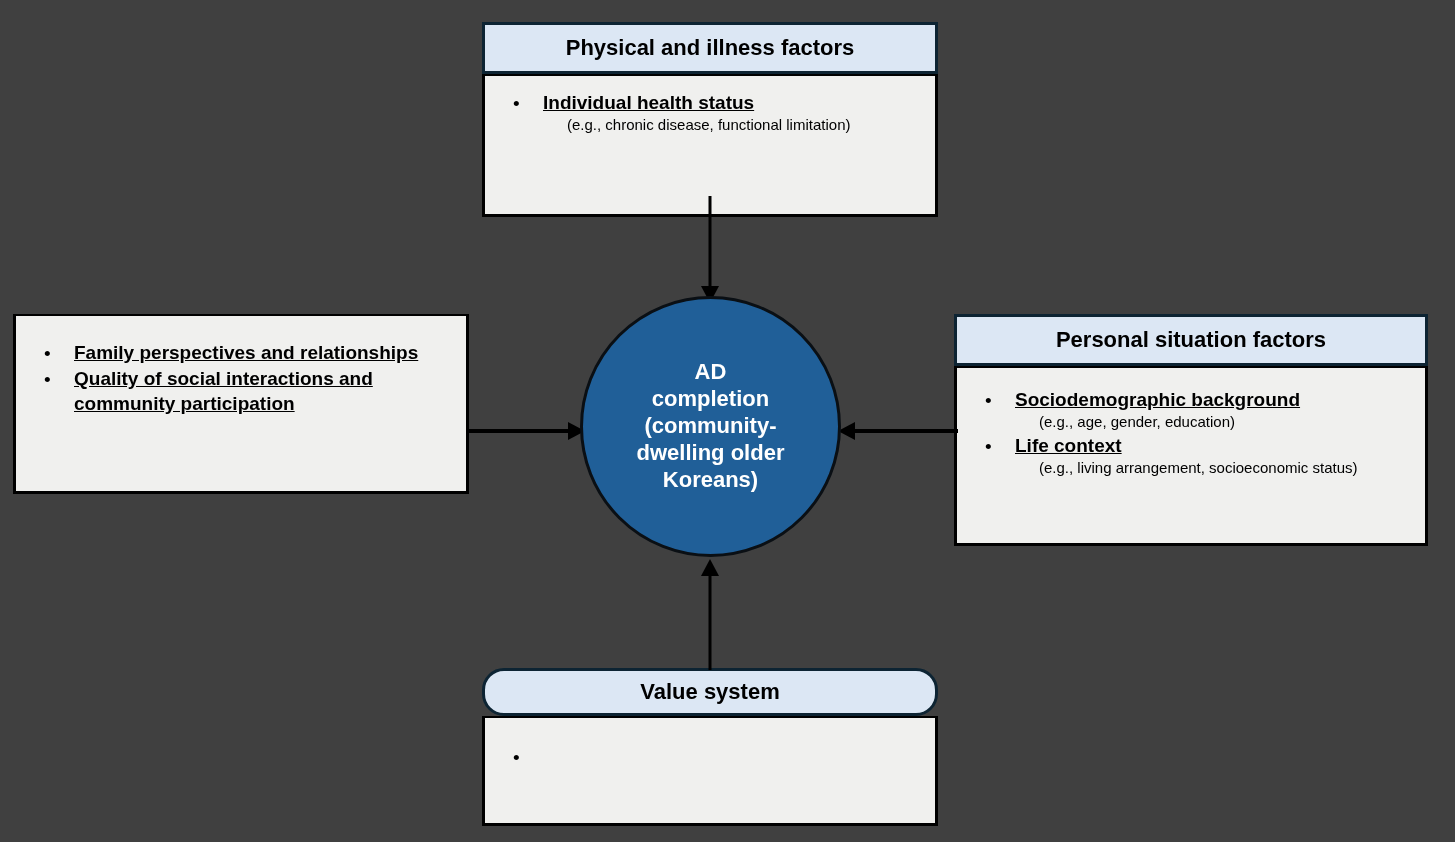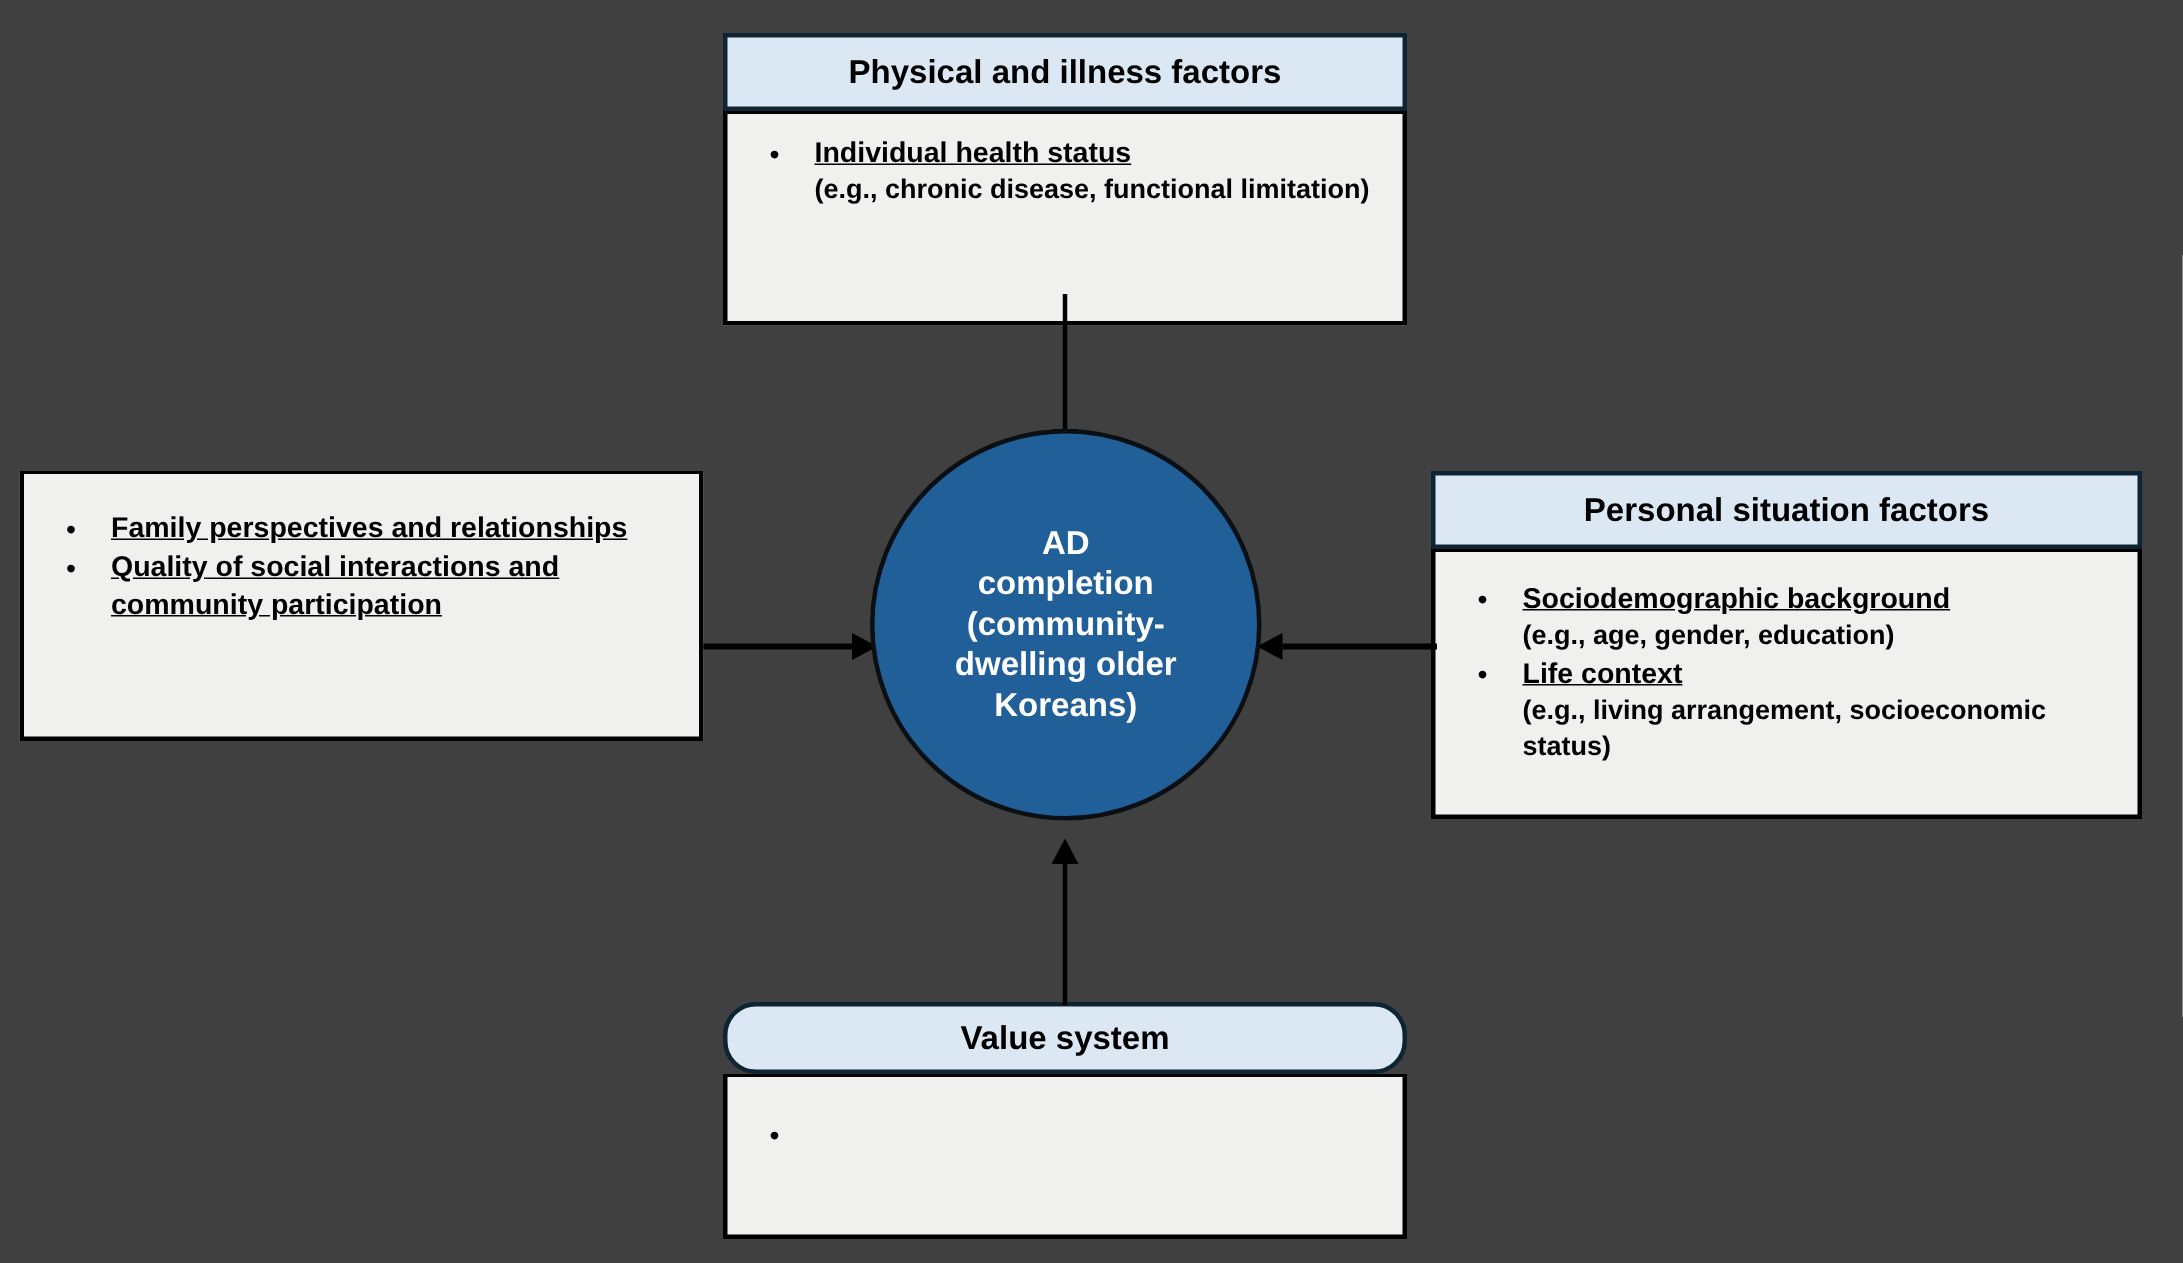--- a/index.html
+++ b/index.html
@@ -65,25 +65,26 @@
   }
   .bullet-strong {
     font-weight: bold;
     font-size: 19px;
     line-height: 1.32;
     color: #000;
     display: block;
     text-decoration: underline;
   }
   .bullet-eg {
-    font-weight: bold;
-    font-size: 18px;
+    font-weight: normal;
+    font-size: 15px;
     line-height: 1.32;
     color: #000;
     display: block;
+    margin-left: 24px;
   }
 
   
   #center-circle {
     position: absolute;
     border-radius: 50%;
     background: #205f98;
     border: 3px solid #0a0f14;
     box-sizing: border-box;
     display: flex;
@@ -232,21 +233,21 @@
   <div class="arrow-h" style="left:469px; top:421px; width:120px; height:20px;">
     <div class="shaft" style="left:0; width:103px;"></div>
     <div class="head head-right" style="left:99px;"></div>
   </div>
 
   <div class="arrow-h" style="left:834px; top:421px; width:124px; height:20px;">
     <div class="shaft" style="left:21px; width:103px;"></div>
     <div class="head head-left" style="left:4px;"></div>
   </div>
 
-  <div id="center-circle" style="left:580px; top:286px; width:261px; height:261px;">
+  <div id="center-circle" style="left:580px; top:296px; width:261px; height:261px;">
     <div class="circle-text">
       <div>AD</div>
       <div>completion</div>
       <div>(community-</div>
       <div>dwelling older</div>
       <div>Koreans)</div>
     </div>
   </div>
 
 </div>

